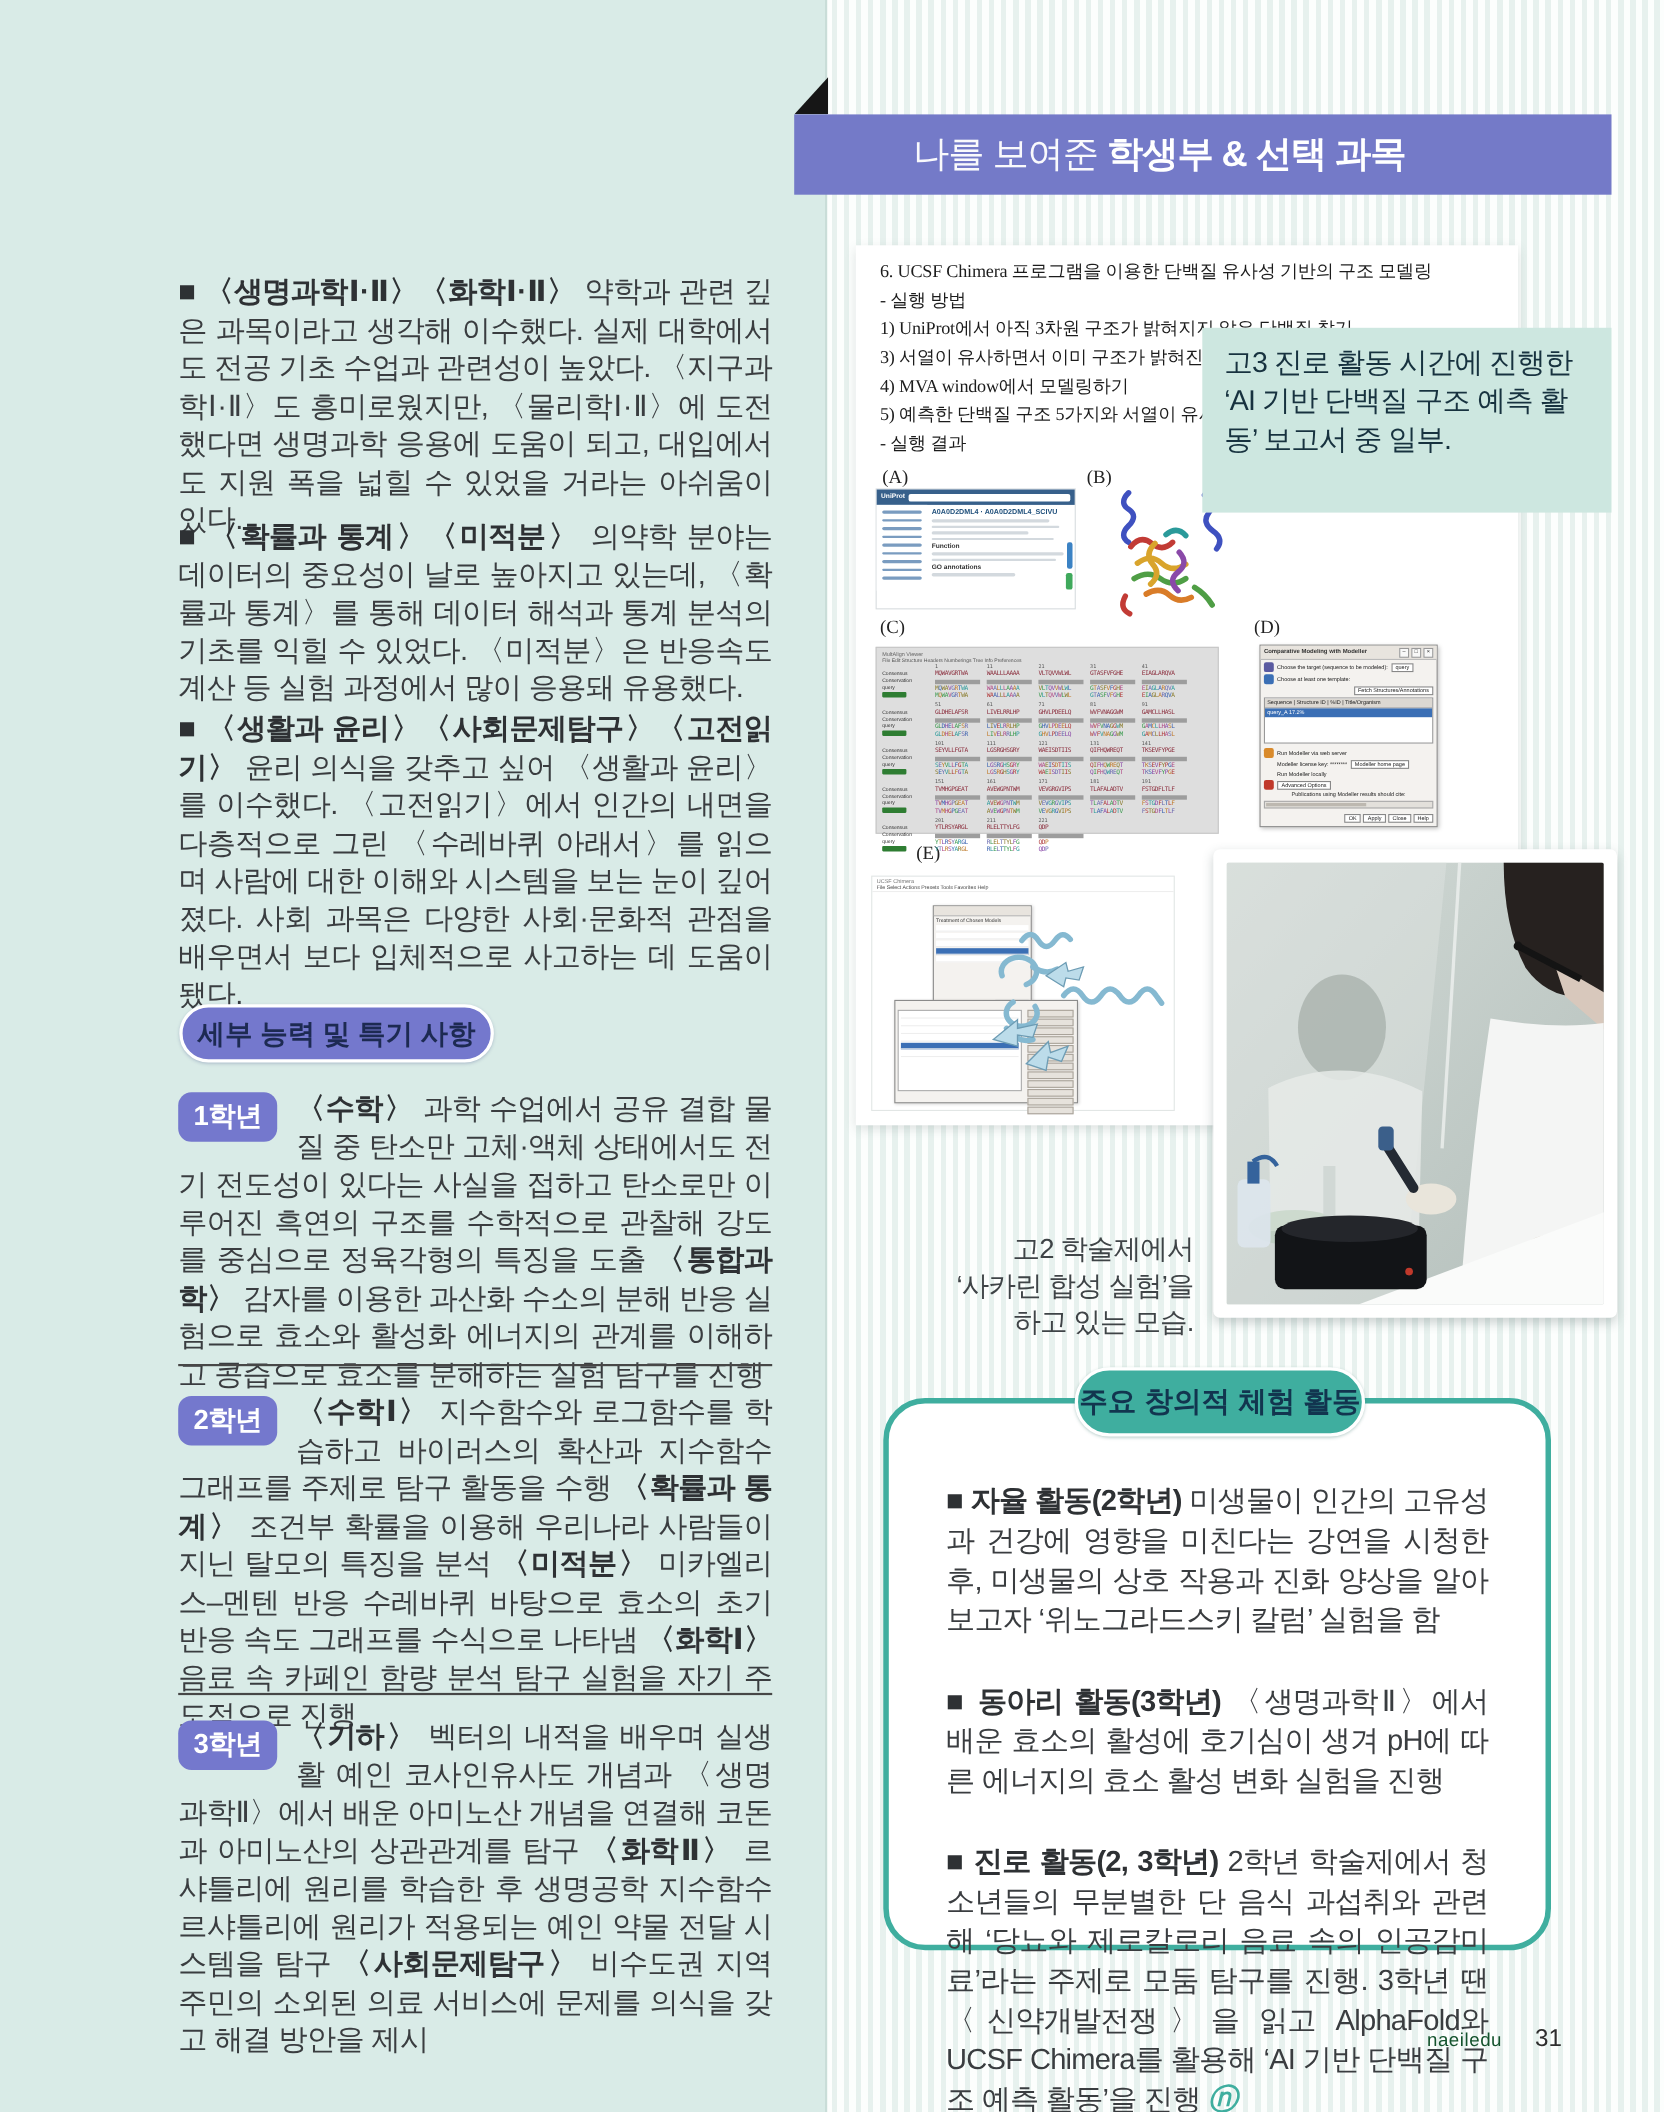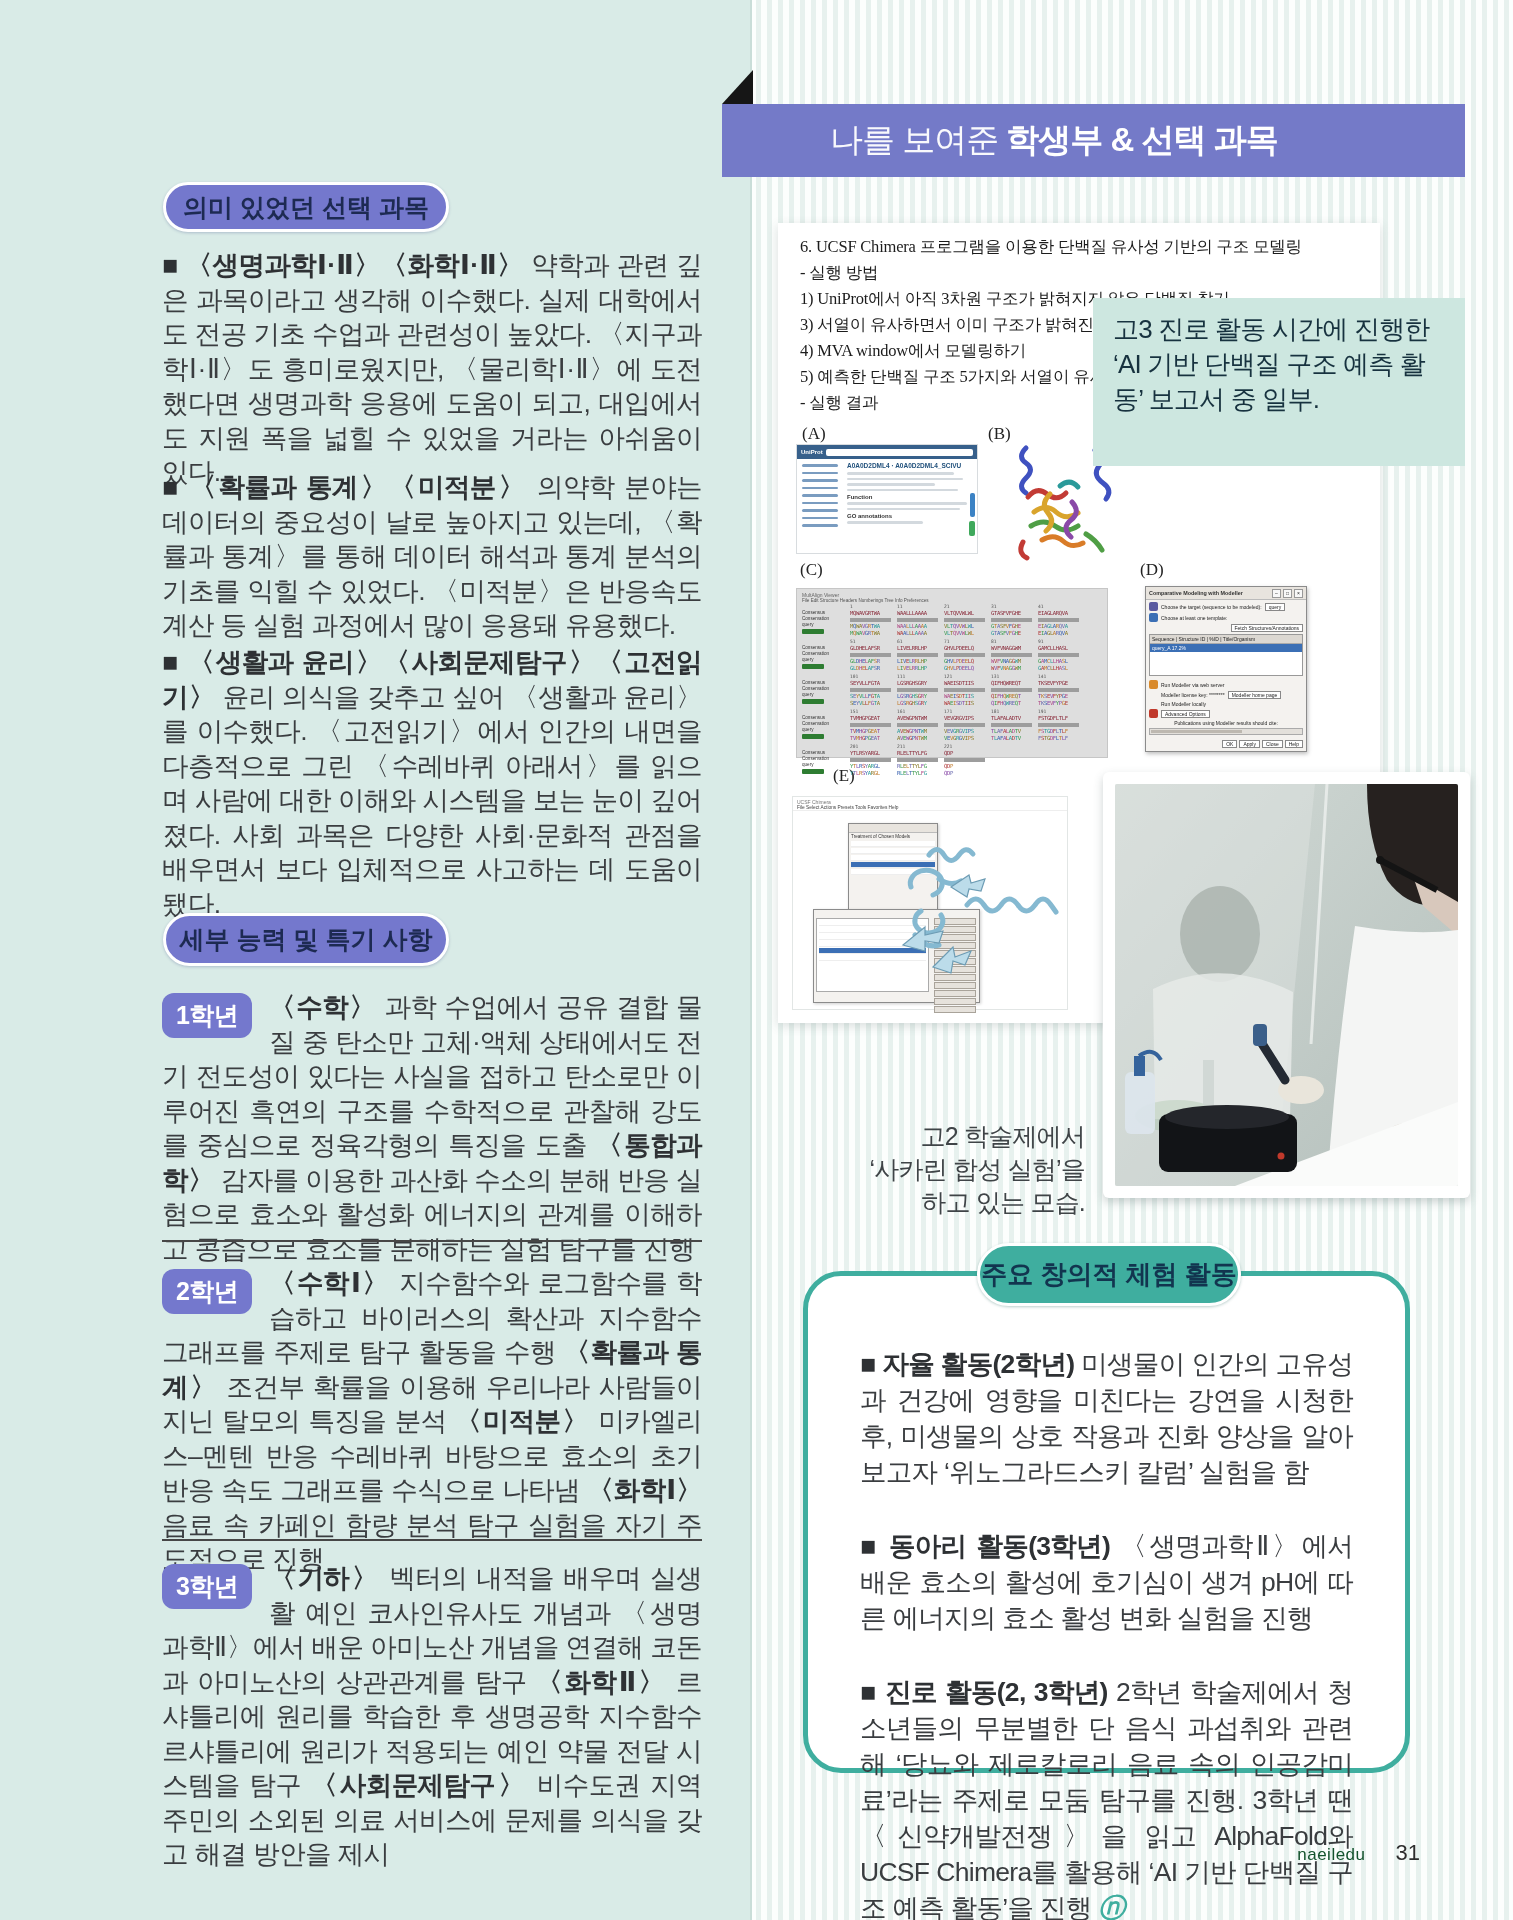--- a/index.html
+++ b/index.html
@@ -135,23 +135,20 @@
 <div class="page">
 
   <div class="abs right-bg"></div>
   <div class="abs col-rule"></div>
 
   <div class="abs fold"></div>
   <div class="abs banner">
     <div class="t"><span class="light">나를 보여준 </span><b>학생부 &amp; 선택 과목</b></div>
   </div>
 
-  <div class="abs pill purple1">
-    <span>의미 있었던 선택 과목</span>
-  </div>
 
   <div class="abs para" style="left:162px;top:248px;"><b>■ 〈생명과학Ⅰ·Ⅱ〉〈화학Ⅰ·Ⅱ〉</b><span> 약학과 관련 깊은 과목이라고 생각해 이수했다. 실제 대학에서도 전공 기초 수업과 관련성이 높았다. 〈지구과학Ⅰ·Ⅱ〉도 흥미로웠지만, 〈물리학Ⅰ·Ⅱ〉에 도전했다면 생명과학 응용에 도움이 되고, 대입에서도 지원 폭을 넓힐 수 있었을 거라는 아쉬움이 있다.</span></div>
   <div class="abs para" style="left:162px;top:470px;"><b>■ 〈확률과 통계〉〈미적분〉</b><span> 의약학 분야는 데이터의 중요성이 날로 높아지고 있는데, 〈확률과 통계〉를 통해 데이터 해석과 통계 분석의 기초를 익힐 수 있었다. 〈미적분〉은 반응속도 계산 등 실험 과정에서 많이 응용돼 유용했다.</span></div>
   <div class="abs para" style="left:162px;top:645px;"><b>■ 〈생활과 윤리〉〈사회문제탐구〉〈고전읽기〉</b><span> 윤리 의식을 갖추고 싶어 〈생활과 윤리〉를 이수했다. 〈고전읽기〉에서 인간의 내면을 다층적으로 그린 〈수레바퀴 아래서〉를 읽으며 사람에 대한 이해와 시스템을 보는 눈이 깊어졌다. 사회 과목은 다양한 사회·문화적 관점을 배우면서 보다 입체적으로 사고하는 데 도움이 됐다.</span></div>
 
   <div class="abs pill purple2">
     <span>세부 능력 및 특기 사항</span>
   </div>
 
   <div class="abs para" style="left:162px;top:990px;">

